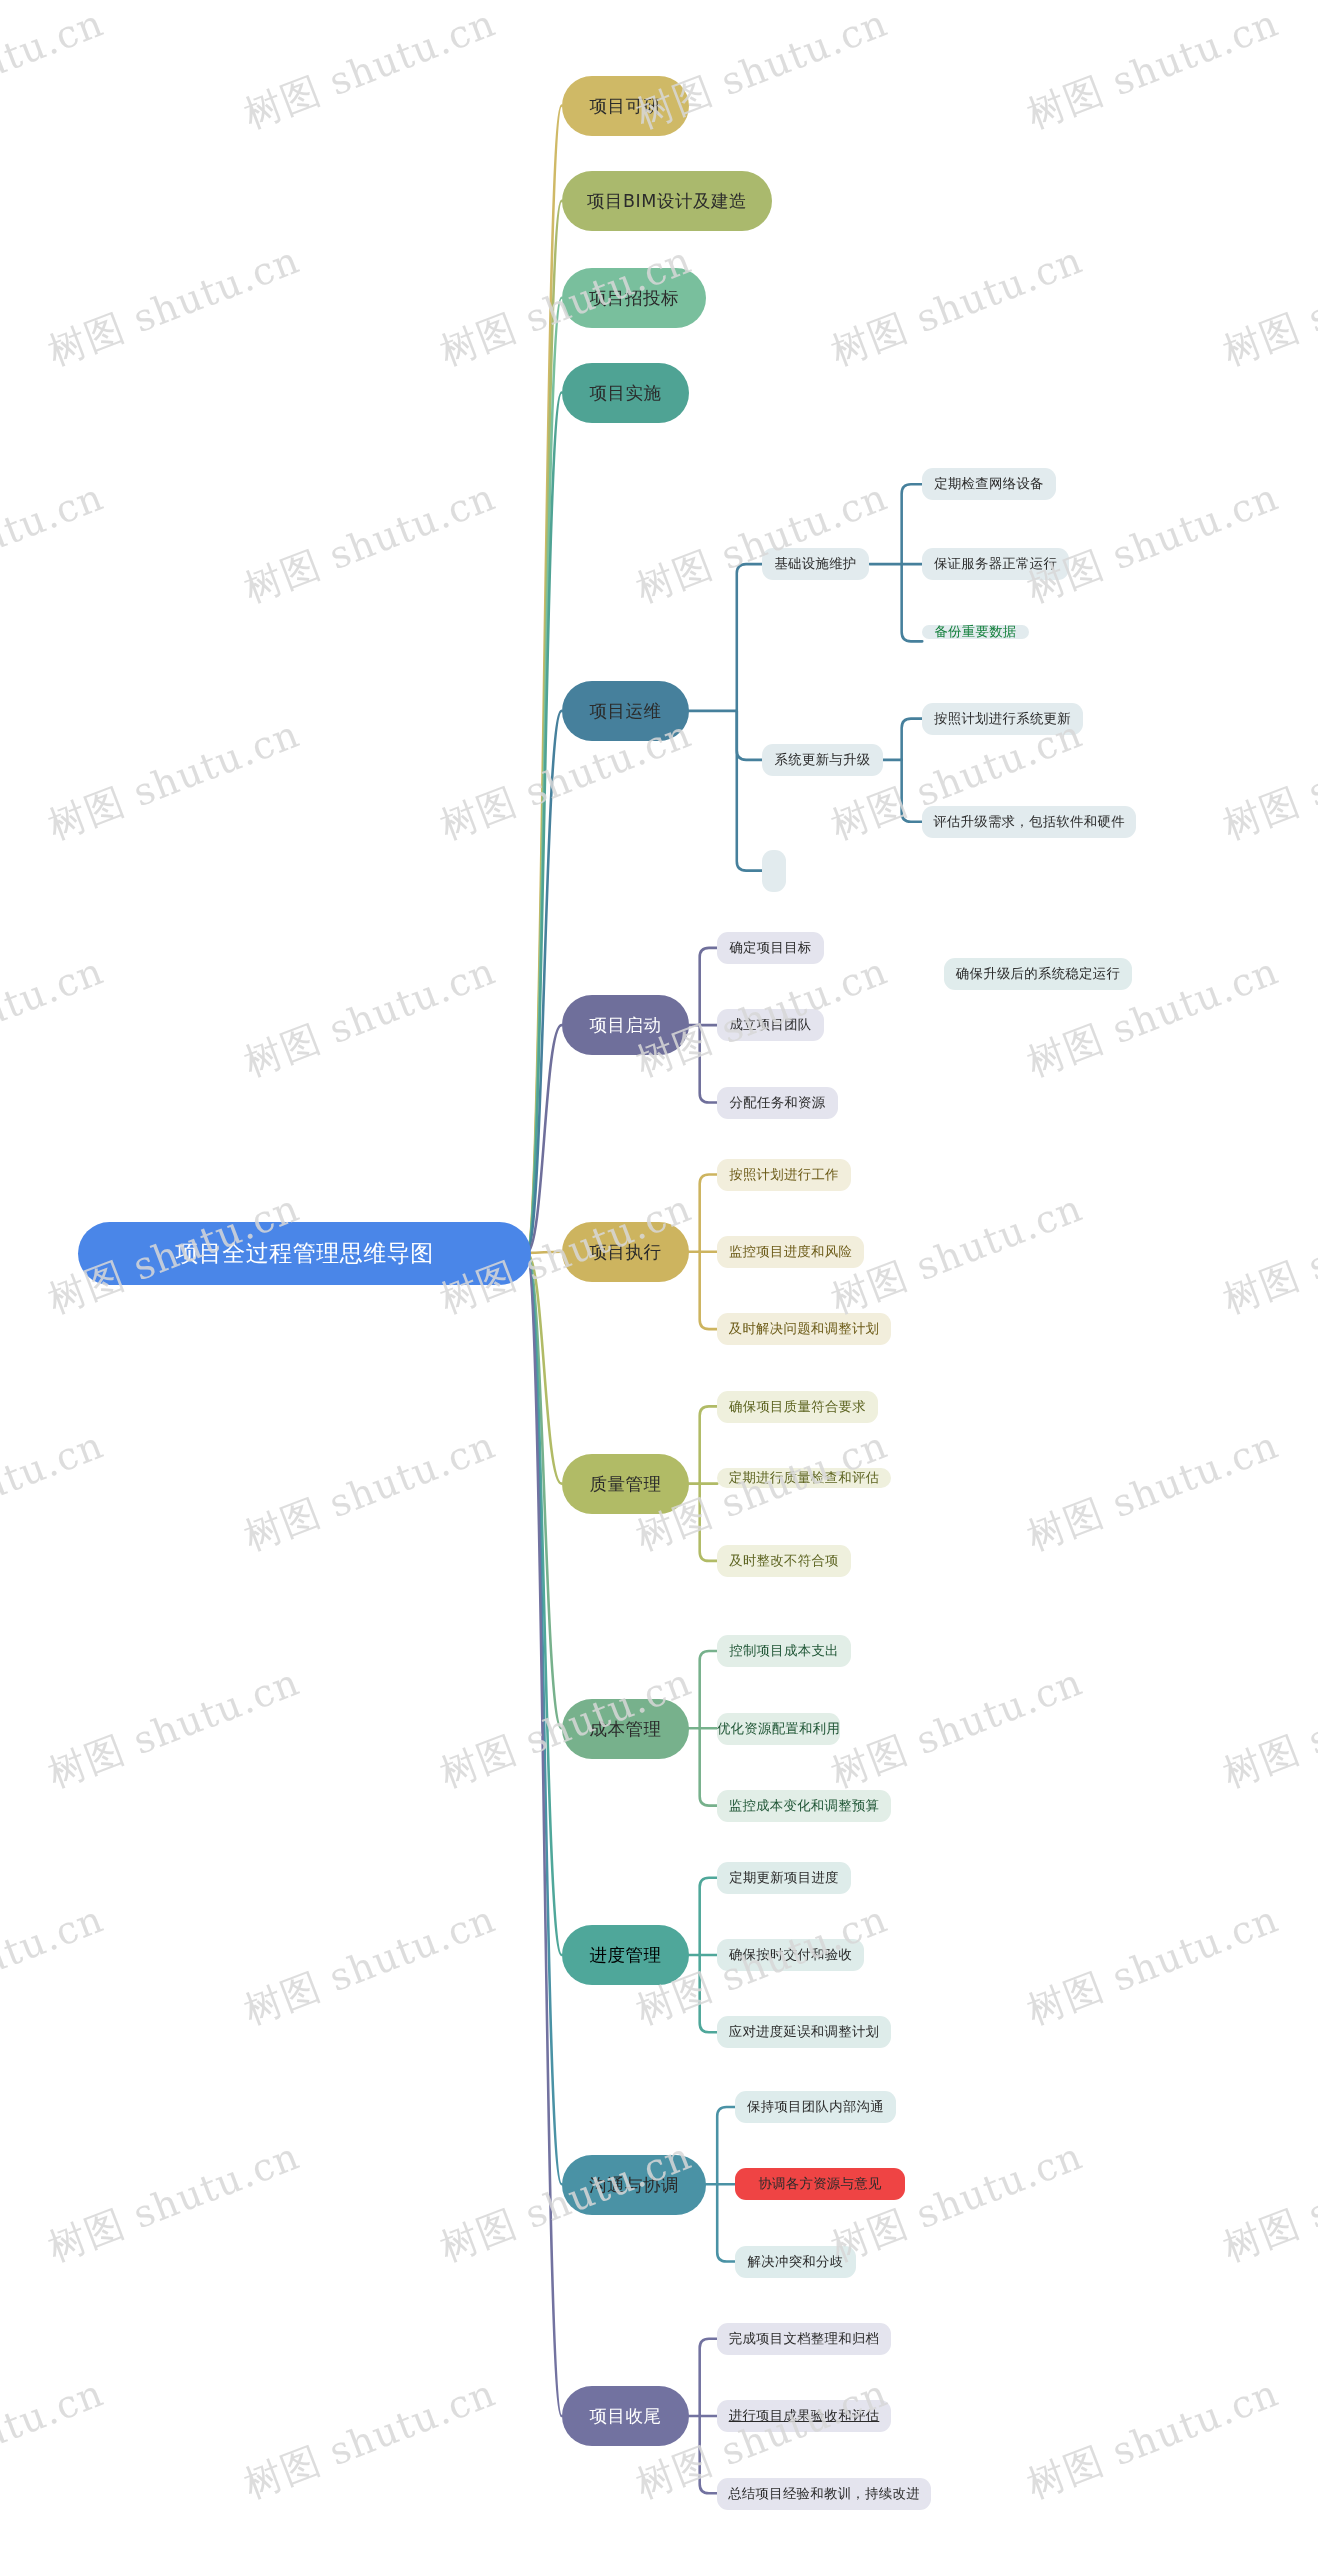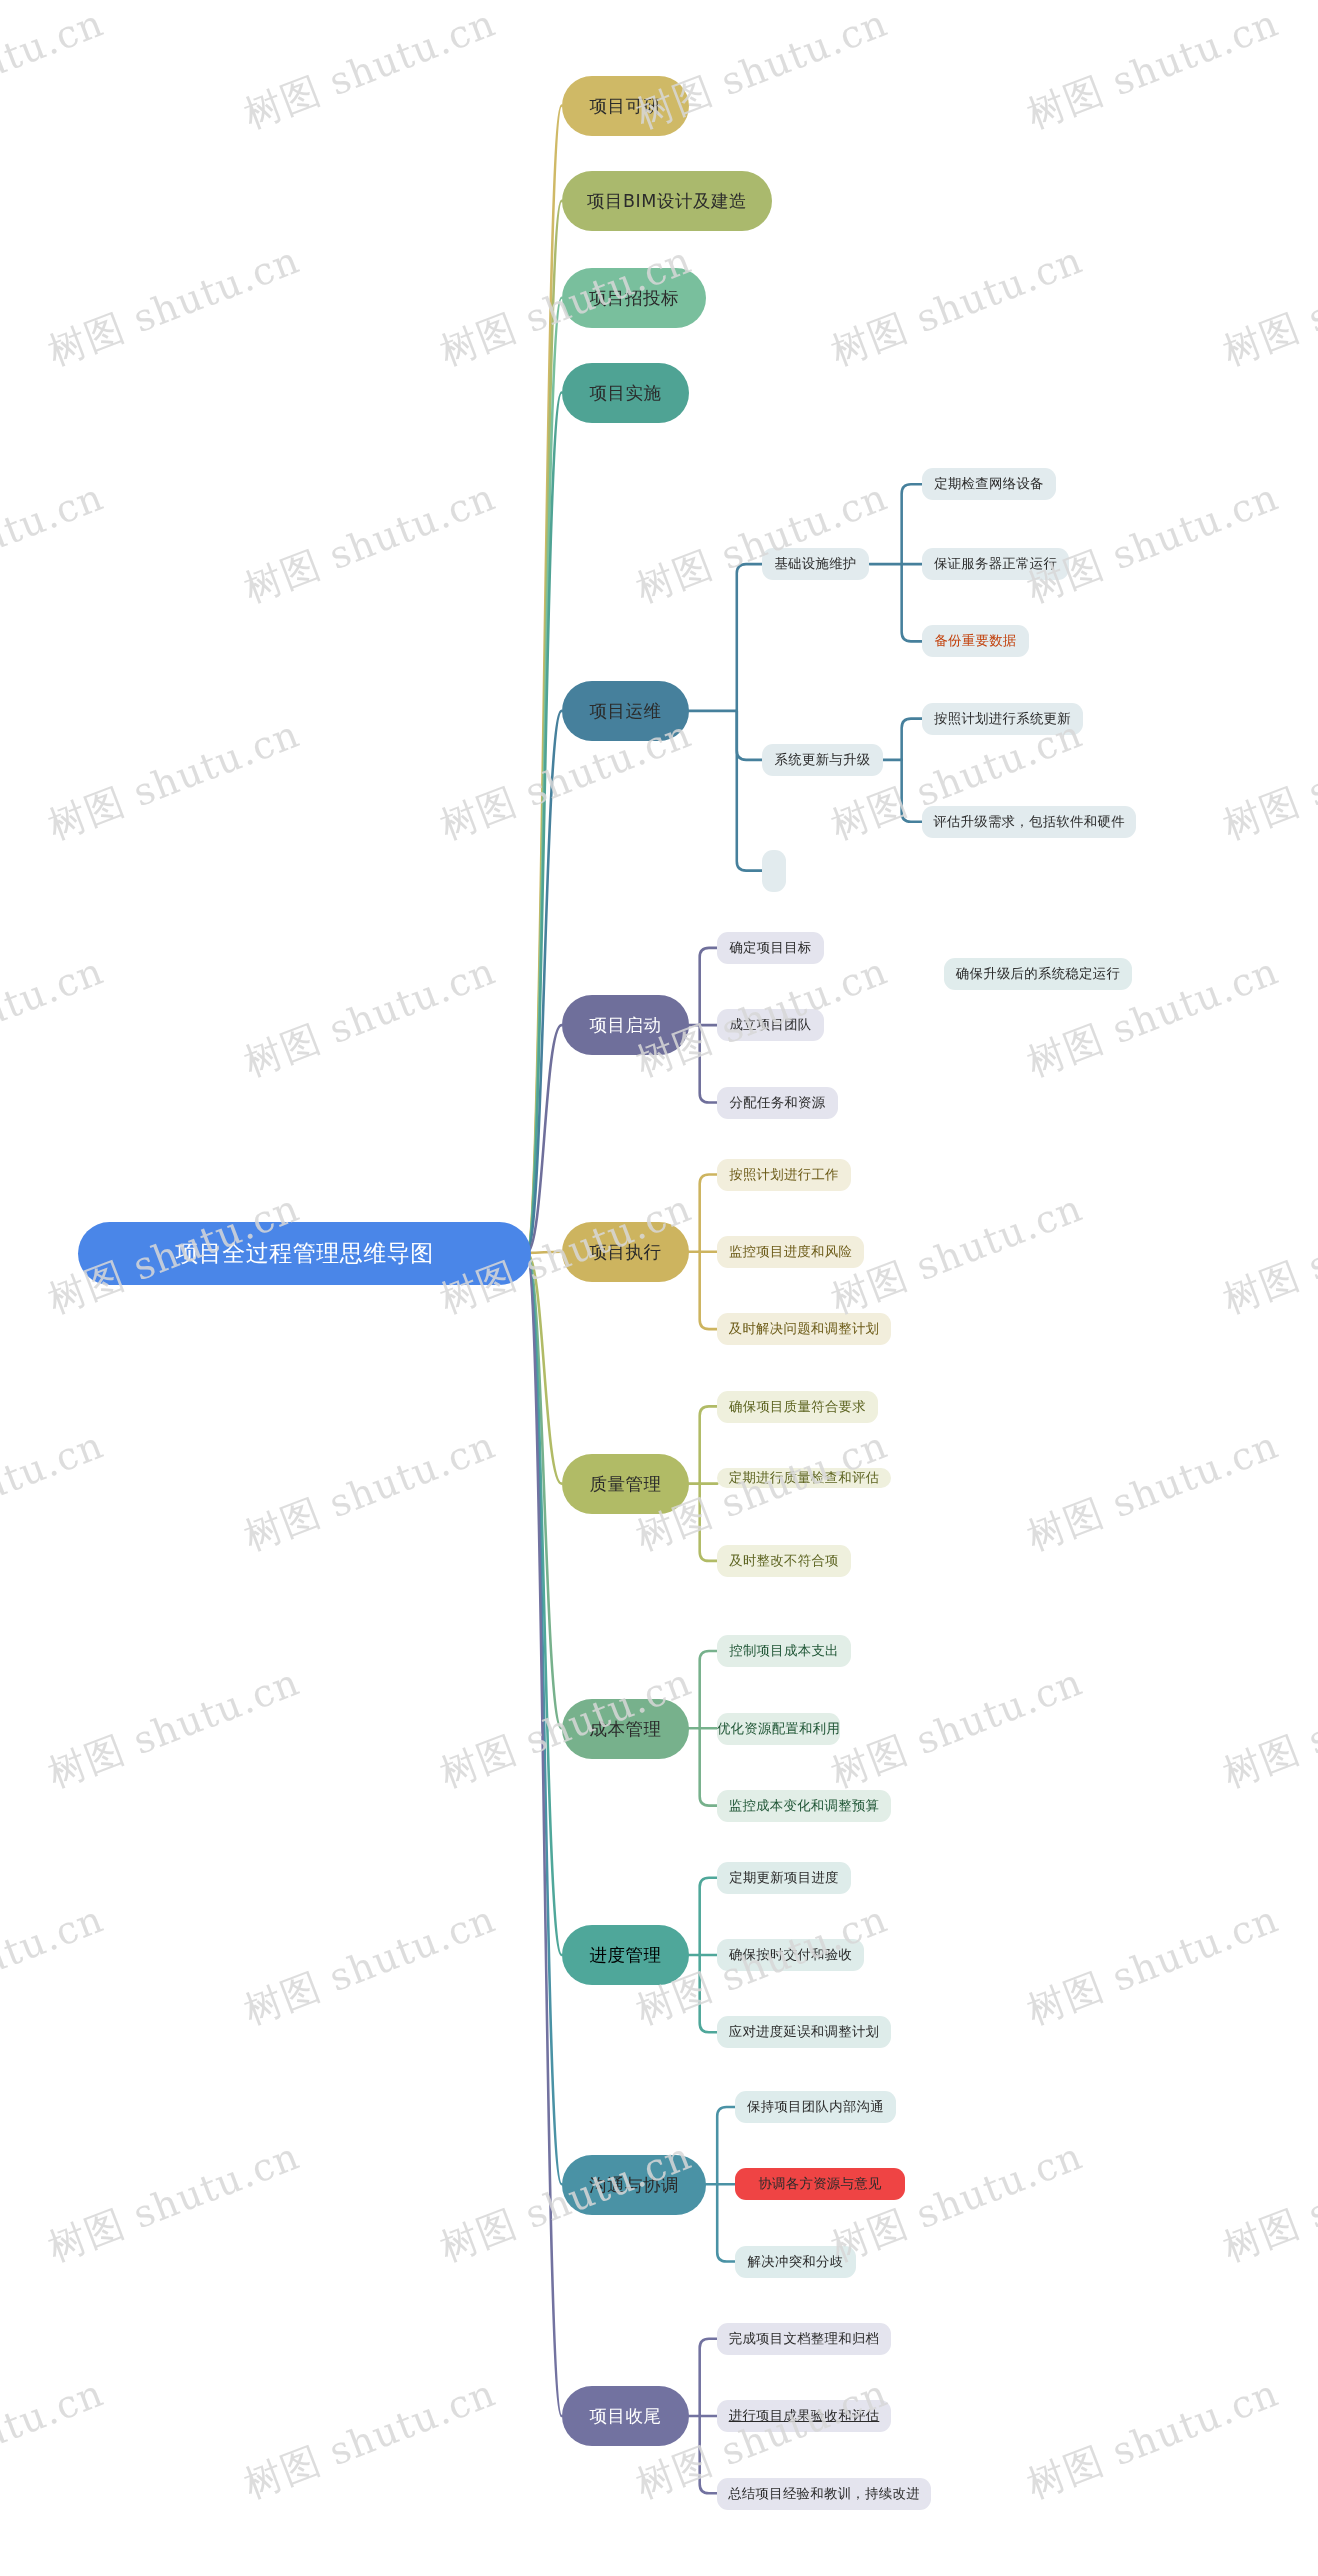--- a/index.html
+++ b/index.html
@@ -156,21 +156,21 @@
       </div>
       <div class="node leaf" style="left: 762px; top: 850px; width: 24px; height: 42px; background: rgb(226, 235, 238); color: rgb(43, 43, 43);">
         <span></span>
       </div>
       <div class="node leaf" style="left: 922px; top: 468px; width: 134px; height: 32px; background: rgb(226, 235, 238); color: rgb(43, 43, 43);">
         <span>定期检查网络设备</span>
       </div>
       <div class="node leaf" style="left: 922px; top: 548px; width: 147px; height: 32px; background: rgb(226, 235, 238); color: rgb(43, 43, 43);">
         <span>保证服务器正常运行</span>
       </div>
-      <div class="node leaf" style="left: 922px; top: 625px; width: 107px; height: 32px; background: rgb(226, 235, 238); color: #c2410c;">
+      <div class="node leaf" style="left: 922px; top: 625px; width: 107px; height: 14px; background: rgb(226, 235, 238); color: #15803d;">
         <span>备份重要数据</span>
       </div>
       <div class="node leaf" style="left: 922px; top: 703px; width: 161px; height: 32px; background: rgb(226, 235, 238); color: rgb(43, 43, 43);">
         <span>按照计划进行系统更新</span>
       </div>
       <div class="node leaf" style="left: 922px; top: 806px; width: 214px; height: 32px; background: rgb(226, 235, 238); color: rgb(43, 43, 43);">
         <span>评估升级需求，包括软件和硬件</span>
       </div>
       <div class="node leaf" style="left: 944px; top: 958px; width: 188px; height: 32px; background: rgb(224, 236, 236); color: rgb(43, 43, 43);">
         <span>确保升级后的系统稳定运行</span>

